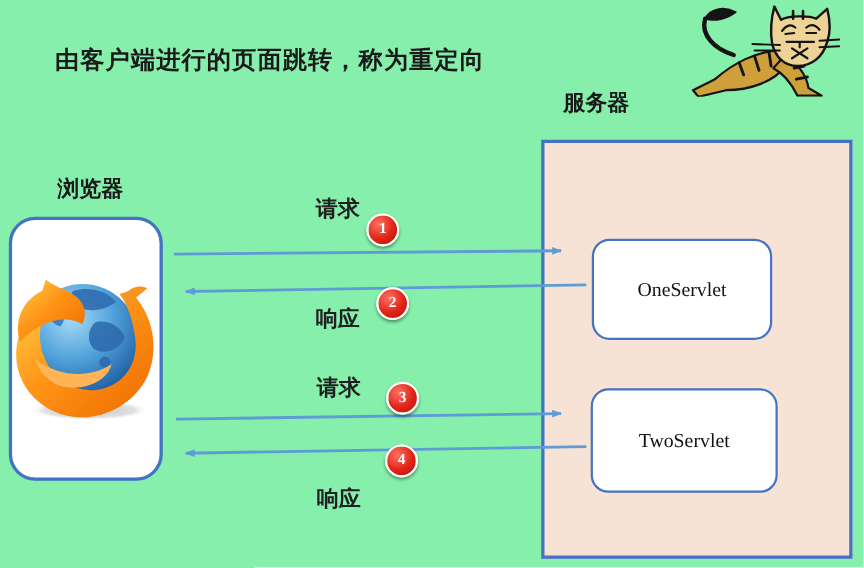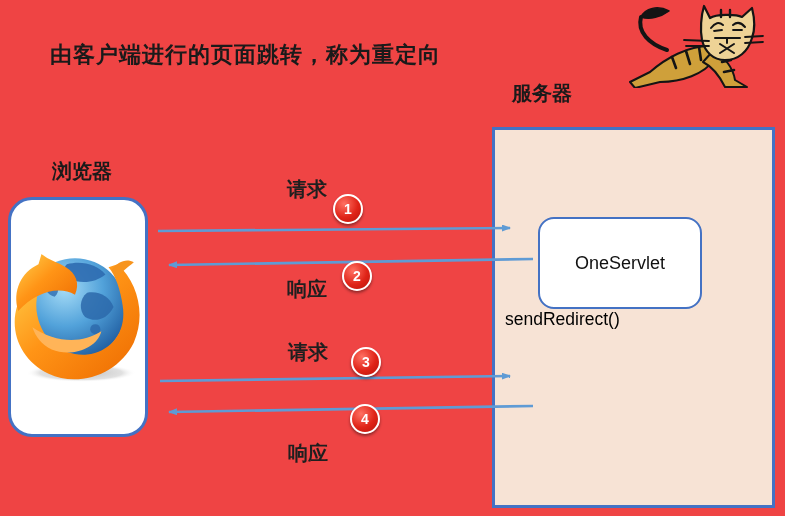--- a/index.html
+++ b/index.html
@@ -1,18 +1,18 @@
 <!DOCTYPE html>
 <html><head>
 <meta charset="utf-8">
 <style>
   html,body { margin:0; padding:0; background:#ffffff; }
   .canvas {
-    position:relative; width:785px; height:516px; background:#ef4444;
-    font-family:Liberation Sans, sans-serif; overflow:hidden;
+    position:relative; width:785px; height:516px; background:#86efac;
+    font-family:Liberation Serif, serif; overflow:hidden;
   }
   .abs { position:absolute; }
   .title {
     left:50px; top:40px; font-size:22px; font-weight:bold; color:#1a1a1a;
     letter-spacing:1px; white-space:nowrap;
   }
   .entity-label { font-size:20px; font-weight:bold; color:#1a1a1a; white-space:nowrap; }
   .browser-label { left:52px; top:158px; }
   .server-label  { left:512px; top:80px; }
   .browser-box {
@@ -119,22 +119,24 @@
     </g>
   </svg>
 
 
   <div class="abs server-box"></div>
 
   <div class="abs servlet servlet-one">
     <span>OneServlet</span>
   </div>
 
-  <div class="abs send-redirect">sendRedirect()</div>
 
+  <div class="abs servlet servlet-two">
+    <span>TwoServlet</span>
+  </div>
 
   <div class="abs flow-label lbl-req1">请求</div>
   <div class="abs flow-label lbl-resp2">响应</div>
   <div class="abs flow-label lbl-req3">请求</div>
   <div class="abs flow-label lbl-resp4">响应</div>
 
   <svg class="abs arrows" viewBox="0 0 785 516">
     <defs>
       <marker id="ah" markerWidth="10" markerHeight="8" refX="8" refY="3.5" orient="auto" markerUnits="userSpaceOnUse">
         <path d="M0,0 L9,3.5 L0,7 Z" fill="#5f9bd5"></path>

